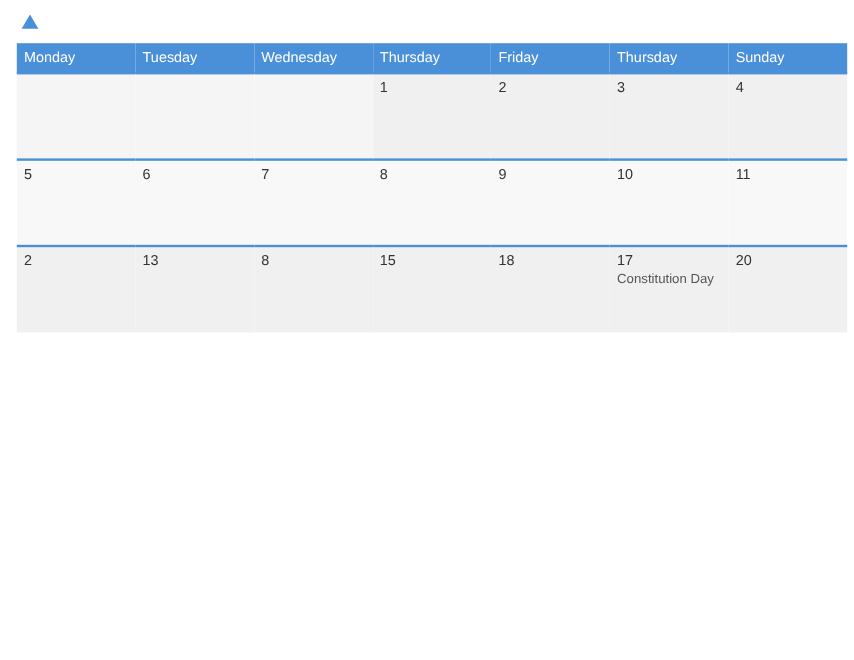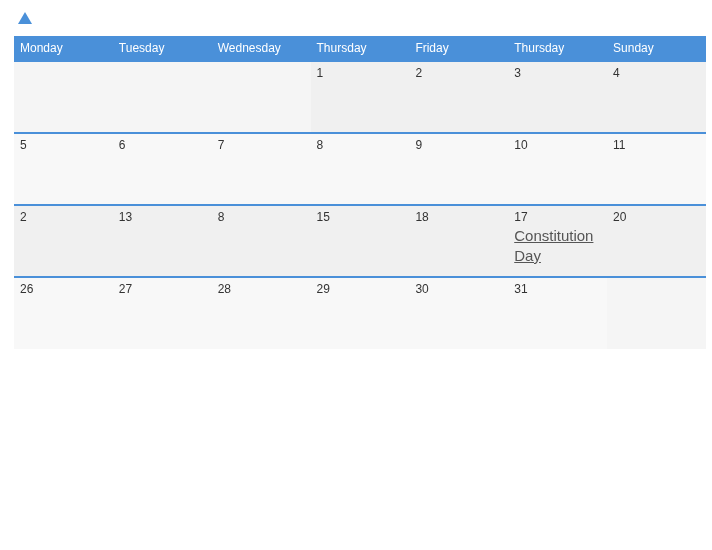--- a/index.html
+++ b/index.html
@@ -88,25 +88,24 @@
     .calendar-table tr:nth-child(even) td {
       background: #f8f8f8;
     }
     .day-number {
       font-size: 12px;
       color: #333;
       display: block;
       margin-bottom: 2px;
     }
     .day-event {
-      font-size: 15px;
+      font-size: 11px;
       color: #555;
       display: block;
       line-height: 1.3;
-      text-decoration: underline;
     }
     .empty-cell {
       background: #f5f5f5 !important;
     }
   </style>
 </head>
 <body>
 
 <div class="page">
 
@@ -194,36 +193,15 @@
             <span class="day-number">18</span>
           </td>
           <td>
             <span class="day-number">17</span>
             <span class="day-event">Constitution Day</span>
           </td>
           <td>
             <span class="day-number">20</span>
           </td>
         </tr>
-        <tr>
-          <td>
-            <span class="day-number">26</span>
-          </td>
-          <td>
-            <span class="day-number">27</span>
-          </td>
-          <td>
-            <span class="day-number">28</span>
-          </td>
-          <td>
-            <span class="day-number">29</span>
-          </td>
-          <td>
-            <span class="day-number">30</span>
-          </td>
-          <td>
-            <span class="day-number">31</span>
-          </td>
-          <td class="empty-cell"></td>
-        </tr>
       </tbody>
   </table>
 </div>
 
 </body></html>

